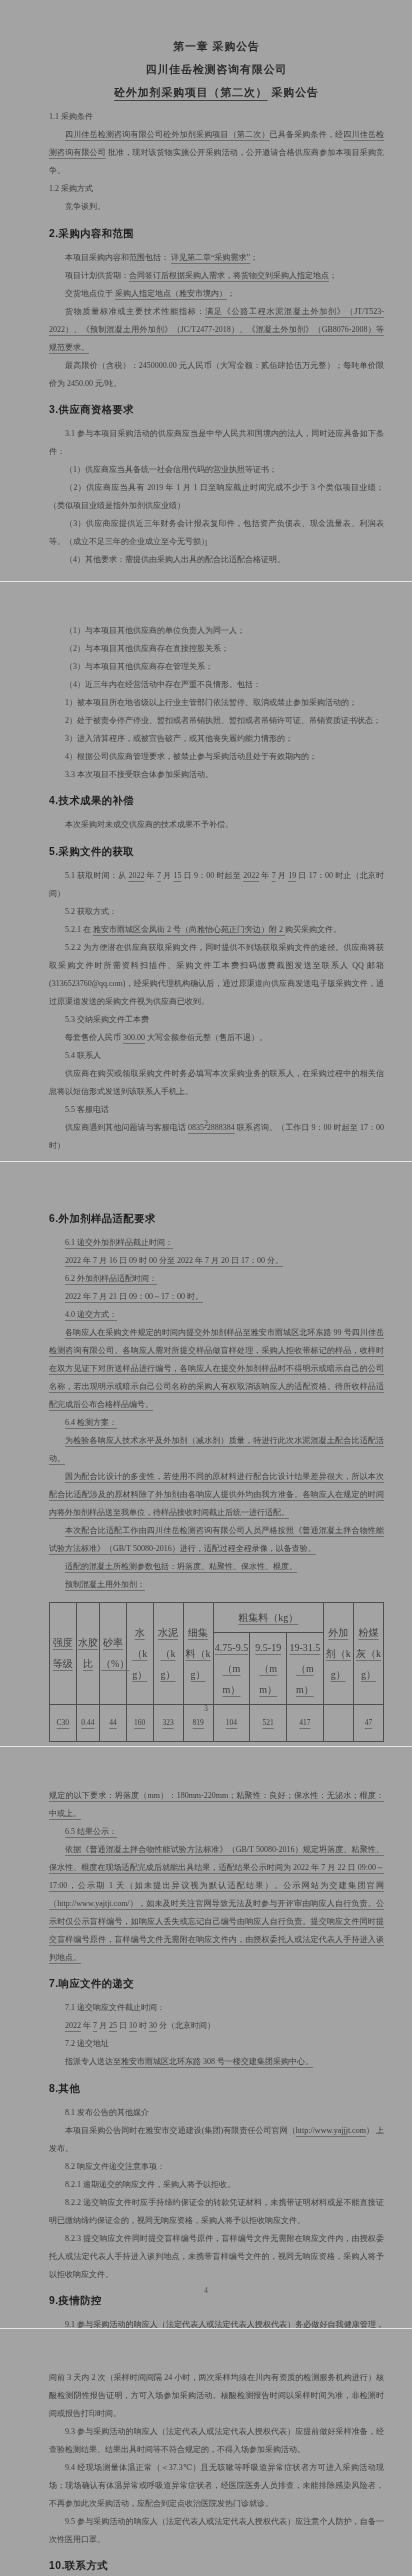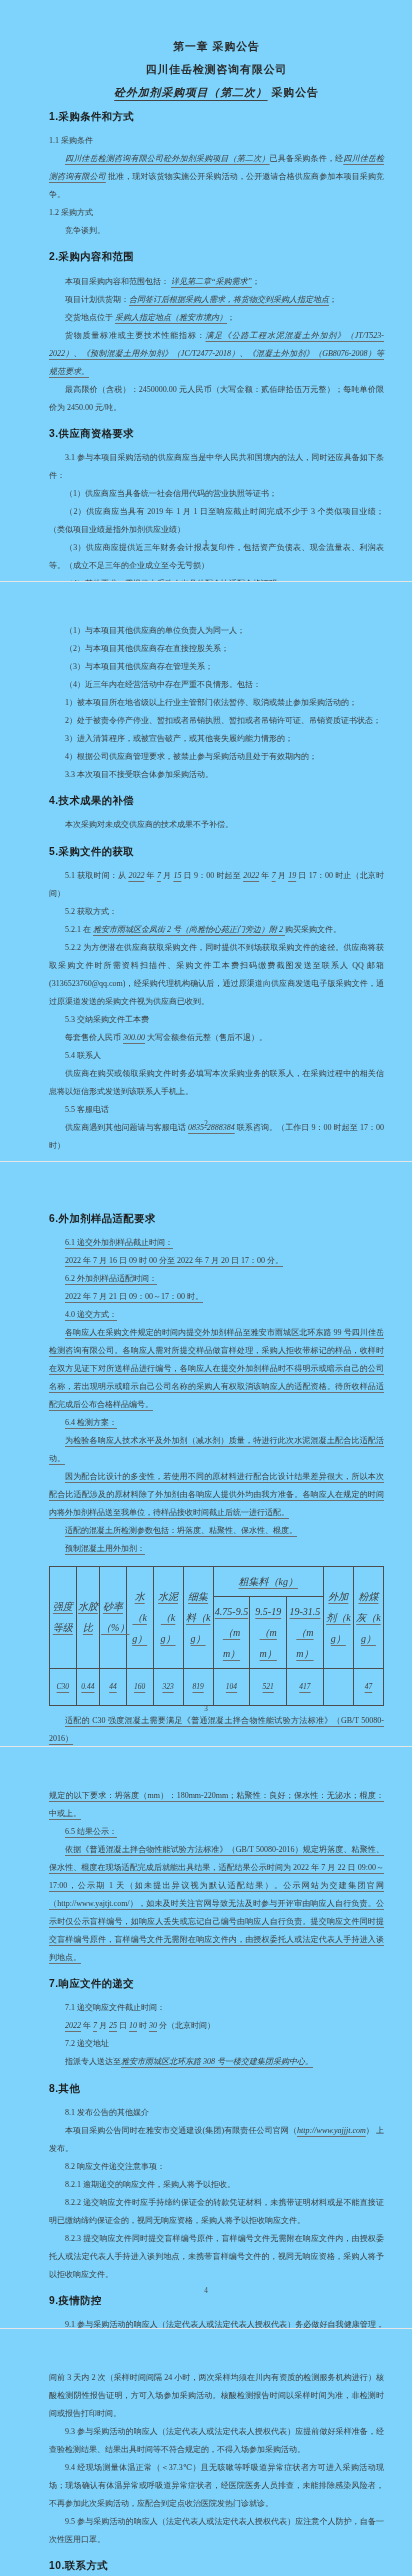--- a/index.html
+++ b/index.html
@@ -1,41 +1,40 @@
 <!DOCTYPE html>
 <html style="font-size:8.2px"><head>
 <meta charset="utf-8">
 <title>采购公告</title>
 <style>
   html,body{margin:0;padding:0;background:#ffffff;}
   body{width:412px;font-family:"Liberation Serif","DejaVu Serif",serif;color:#3b3b3b;}
   #doc{width:412px;background:#fff;}
-  .page{position:relative;box-sizing:border-box;padding:40px 28px 0 49px;border-bottom:1px solid #e6e6e6;overflow:hidden;background:#7dd3fc;}
+  .page{position:relative;box-sizing:border-box;padding:40px 28px 0 49px;border-bottom:1px solid #e6e6e6;overflow:hidden;background:#a3a3a3;}
   .page.last{border-bottom:none;}
   .title{font-family:"Liberation Sans","DejaVu Sans",sans-serif;font-size:10.8px;font-weight:700;color:#2b2b2b;text-align:center;margin:0 0 8.8px;letter-spacing:1px;}
   .title .u{text-decoration:underline;text-decoration-thickness:1px;text-underline-offset:4.1px;text-decoration-color:#444;}
   .h1{font-family:"Liberation Sans","DejaVu Sans",sans-serif;font-size:10.3px;font-weight:700;color:#1e1e1e;margin:10.3px 0 8.2px;letter-spacing:0.5px;}
   .p{font-size:8px;line-height:2.25;text-align:justify;margin:0;color:#3b3b3b;}
   .ind{text-indent:2em;}
-  .u{text-decoration:underline;text-underline-offset:2.6px;text-decoration-color:#6f6f6f;text-decoration-thickness:0.5px;font-style:italic;}
+  .u{text-decoration:underline;text-underline-offset:2.6px;text-decoration-color:#6f6f6f;text-decoration-thickness:0.5px;}
   .ua{text-decoration:underline;text-underline-offset:2.6px;text-decoration-color:#6f6f6f;text-decoration-thickness:0.5px;}
   .pagenum{position:absolute;left:0;right:0;bottom:33px;text-align:center;font-size:7.2px;color:#4a4a4a;}
   table.mix{width:100%;border-collapse:collapse;margin:7.2px 0 5.2px;table-layout:fixed;}
   table.mix td{border:1px solid #4d4d4d;text-align:center;vertical-align:middle;font-size:10px;line-height:2.1;padding:4.1px 1px;color:#3d3d3d;word-break:break-all;}
   table.mix tr.data td{padding:10.3px 1px;font-size:7.5px;}
 </style>
 </head>
 <body>
 
 <div id="doc">
     <div class="page" style="height: 582px;">
       <div class="title">第一章 采购公告</div>
       <div class="title">四川佳岳检测咨询有限公司</div>
       <div class="title"><span class="u">砼外加剂采购项目（第二次）</span><span> 采购公告</span></div>
-      <div class="h1">1.采购条件和方式</div>
       <div class="p">1.1 采购条件</div>
       <div class="p ind"><span class="u">四川佳岳检测咨询有限公司砼外加剂采购项目（第二次）</span><span>已具备采购条件，经</span><span class="u">四川佳岳检测咨询有限公司</span><span> 批准，现对该货物实施公开采购活动，公开邀请合格供应商参加本项目采购竞争。</span></div>
       <div class="p">1.2 采购方式</div>
       <div class="p ind">竞争谈判。</div>
       <div class="h1">2.采购内容和范围</div>
       <div class="p ind"><span>本项目采购内容和范围包括： </span><span class="u">详见第二章“采购需求”</span><span>；</span></div>
       <div class="p ind"><span>项目计划供货期：</span><span class="u">合同签订后根据采购人需求，将货物交到采购人指定地点</span><span>；</span></div>
       <div class="p ind"><span>交货地点位于 </span><span class="u">采购人指定地点（雅安市境内）</span><span>；</span></div>
       <div class="p ind"><span>货物质量标准或主要技术性能指标：</span><span class="u">满足《公路工程水泥混凝土外加剂》（JT/T523-2022）、《预制混凝土用外加剂》（JC/T2477-2018）、《混凝土外加剂》（GB8076-2008）等规范要求。</span></div>
       <div class="p ind">最高限价（含税）：2450000.00 元人民币（大写金额：贰佰肆拾伍万元整）；每吨单价限价为 2450.00 元/吨。</div>
@@ -76,20 +75,21 @@
       <div class="h1">6.外加剂样品适配要求</div>
       <div class="p ind ua">6.1 递交外加剂样品截止时间：</div>
       <div class="p ind ua">2022 年 7 月 16 日 09 时 00 分至 2022 年 7 月 20 日 17：00 分。</div>
       <div class="p ind ua">6.2 外加剂样品适配时间：</div>
       <div class="p ind ua">2022 年 7 月 21 日 09：00～17：00 时。</div>
       <div class="p ind ua">4.0 递交方式：</div>
       <div class="p ind ua">各响应人在采购文件规定的时间内提交外加剂样品至雅安市雨城区北环东路 99 号四川佳岳检测咨询有限公司。各响应人需对所提交样品做盲样处理，采购人拒收带标记的样品，收样时在双方见证下对所送样品进行编号，各响应人在提交外加剂样品时不得明示或暗示自己的公司名称，若出现明示或暗示自己公司名称的采购人有权取消该响应人的适配资格。待所收样品适配完成后公布合格样品编号。</div>
       <div class="p ind ua">6.4 检测方案：</div>
       <div class="p ind ua">为检验各响应人技术水平及外加剂（减水剂）质量，特进行此次水泥混凝土配合比适配活动。</div>
       <div class="p ind ua">因为配合比设计的多变性，若使用不同的原材料进行配合比设计结果差异很大，所以本次配合比适配涉及的原材料除了外加剂由各响应人提供外均由我方准备。各响应人在规定的时间内将外加剂样品送至我单位，待样品接收时间截止后统一进行适配。</div>
+      <div class="p ind ua">本次配合比适配工作由四川佳岳检测咨询有限公司人员严格按照《普通混凝土拌合物性能试验方法标准》（GB/T 50080-2016）进行，适配过程全程录像，以备查验。</div>
       <div class="p ind ua">适配的混凝土所检测参数包括：坍落度、粘聚性、保水性、棍度。</div>
       <div class="p ind ua">预制混凝土用外加剂：</div>
       <table class="mix">
         <colgroup>
           <col style="width: 8%;">
           <col style="width: 7%;">
           <col style="width: 8%;">
           <col style="width: 8%;">
           <col style="width: 9%;">
           <col style="width: 9%;">

